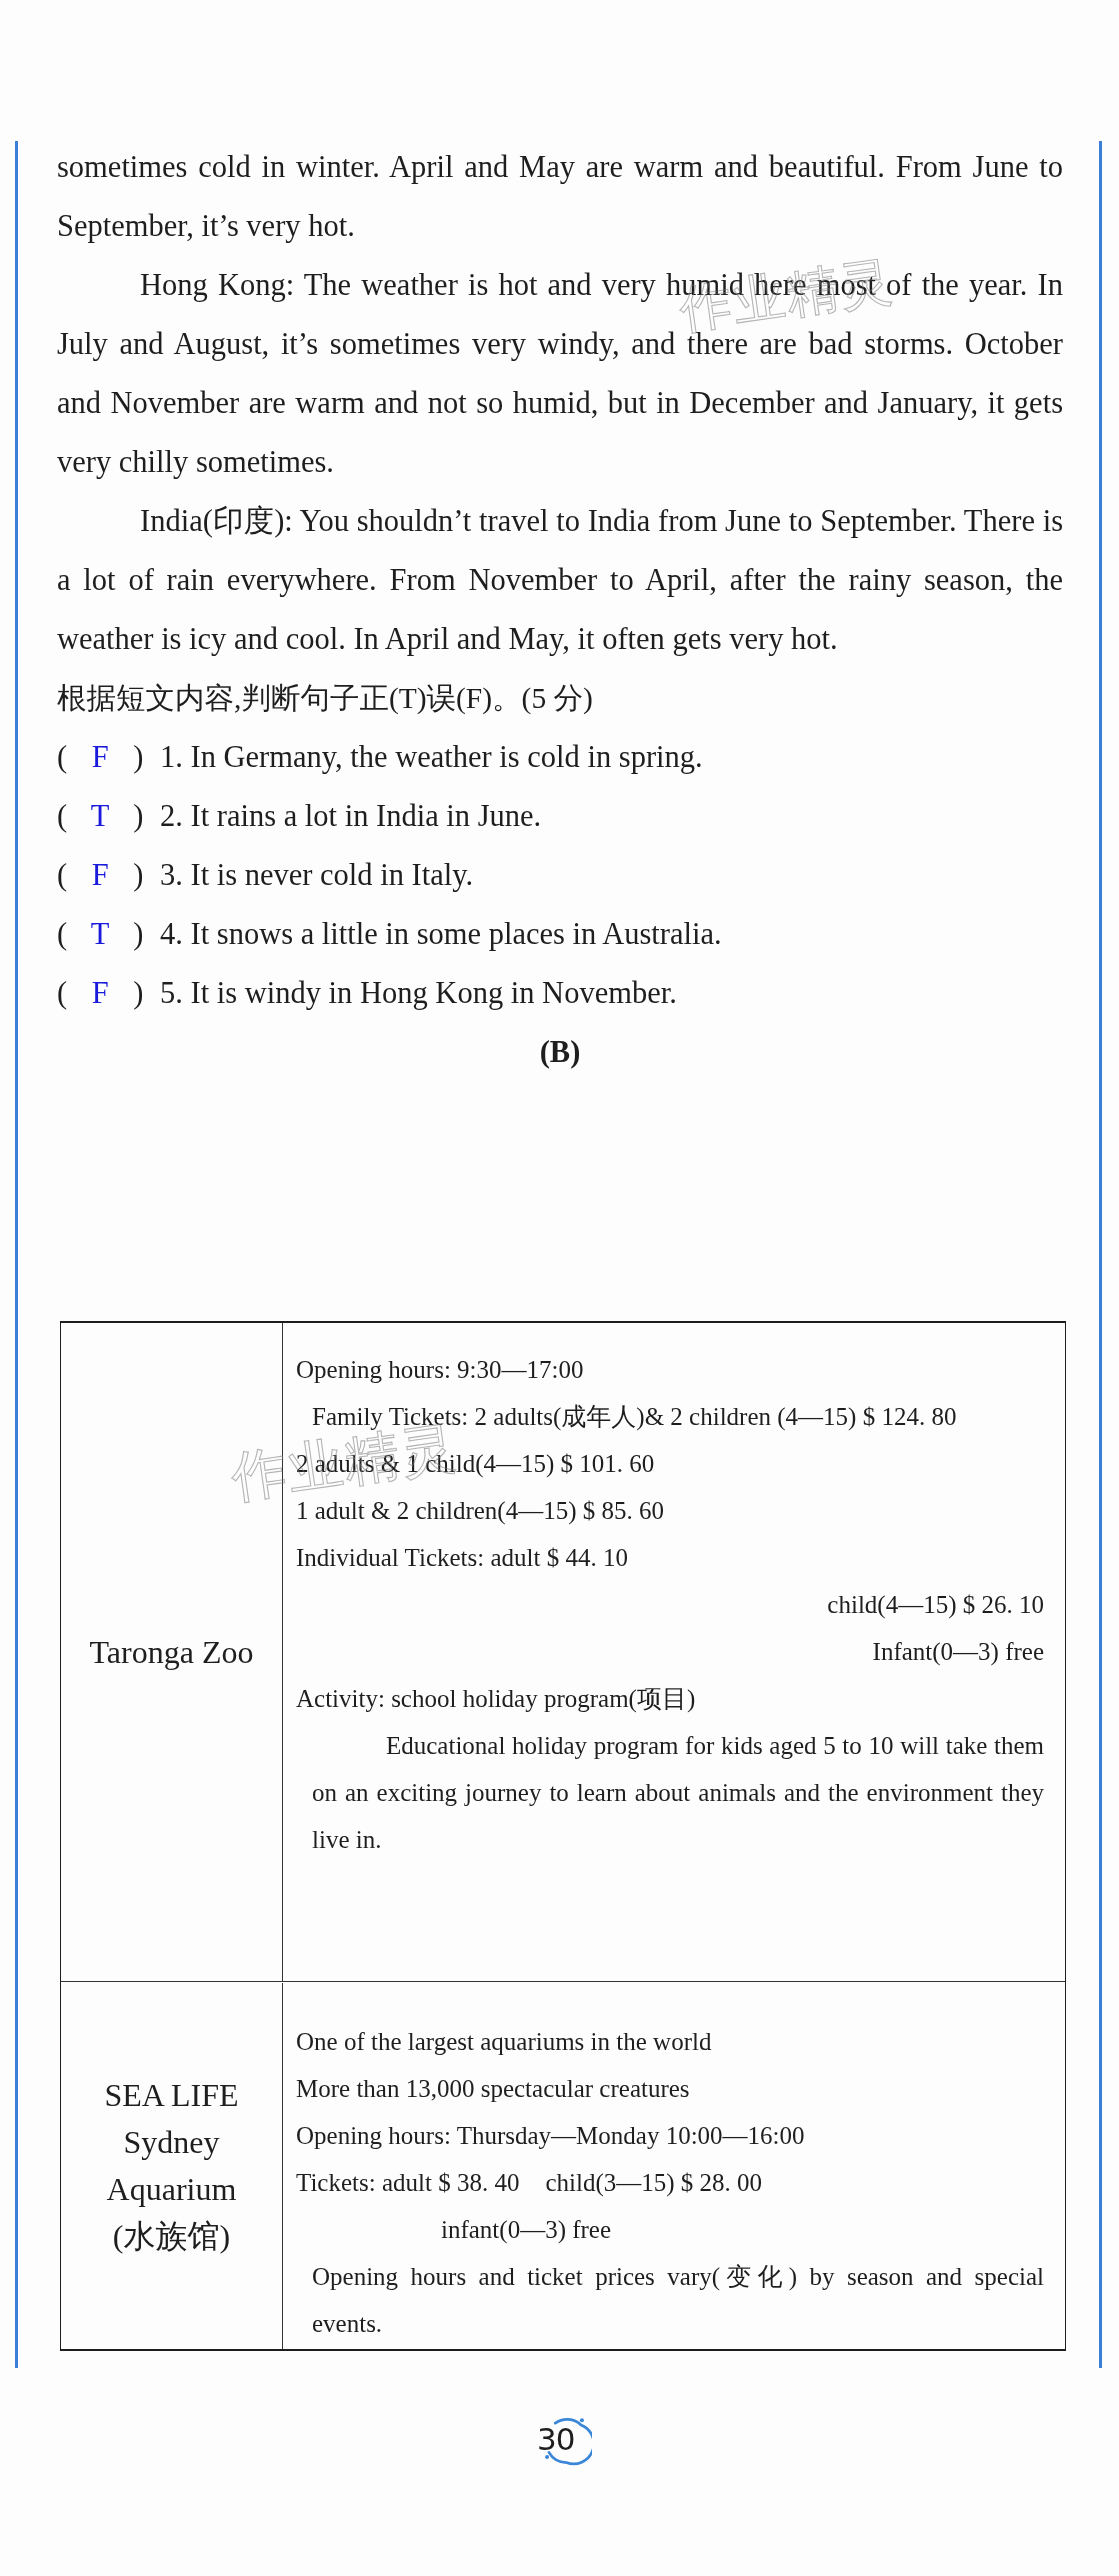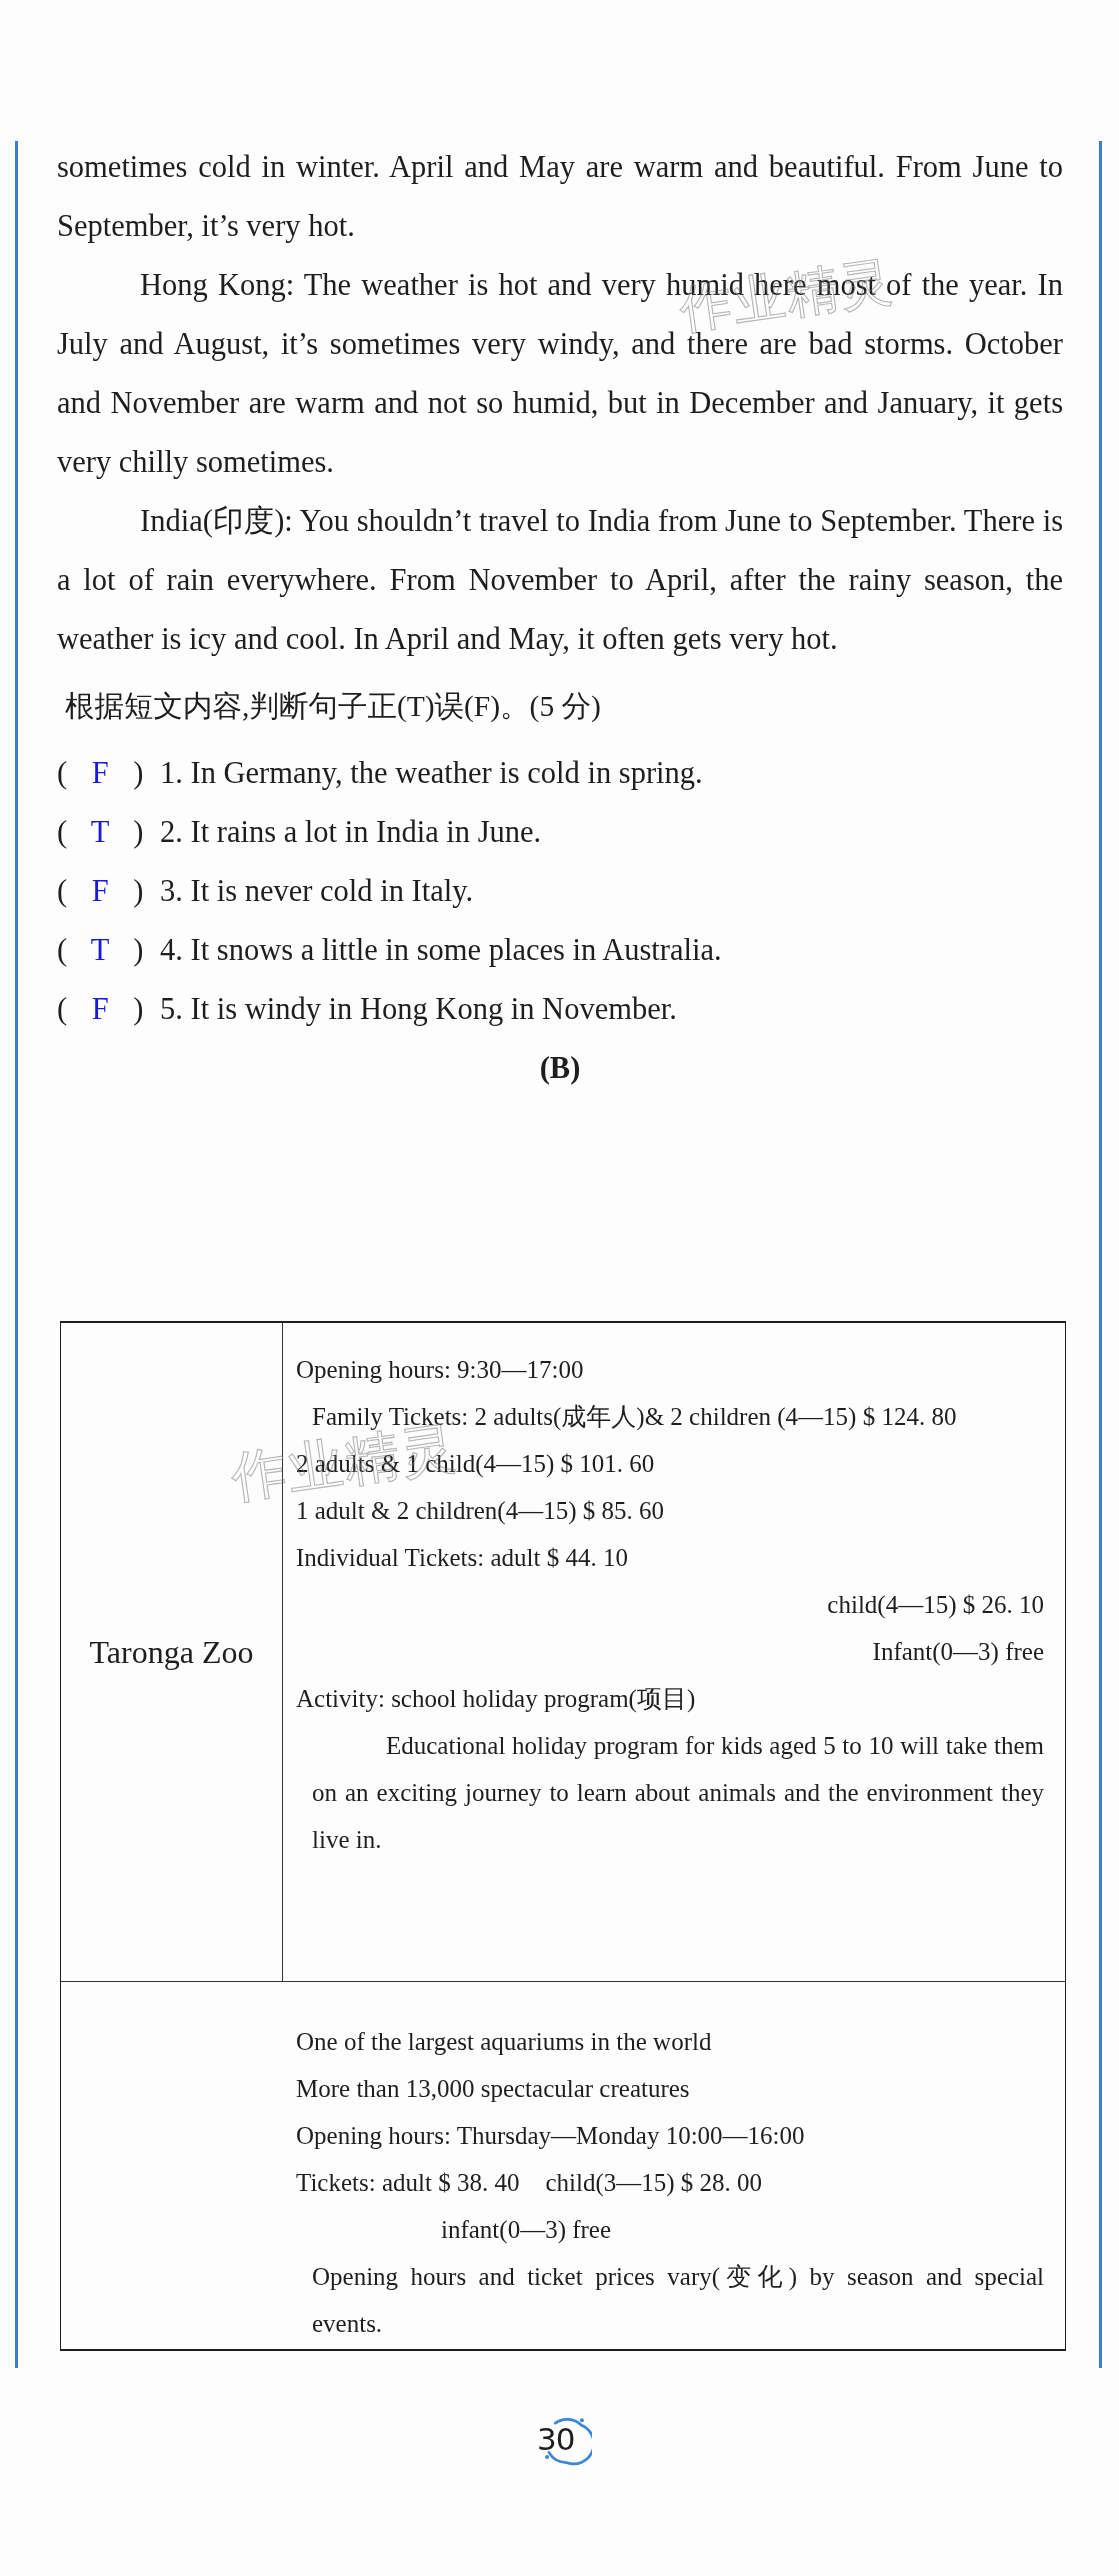--- a/index.html
+++ b/index.html
@@ -8,21 +8,21 @@
     background: #fdfdfd; color: #1e1e1e;
     font-family: "Liberation Serif", "DejaVu Serif", serif;
   }
   .side-line { position: absolute; top: 141px; height: 2227px; width: 2.8px; background: #3a7fd5; }
   .side-line.left { left: 14.8px; }
   .side-line.right { left: 1099px; }
 
   .content { position: absolute; left: 57px; top: 138px; width: 1006px; font-size: 30.5px; line-height: 59px; }
   .para { margin: 0; text-align: justify; text-align-last: left; }
   .para.indent { text-indent: 83px; }
-  .instruction { margin: 8px; font-size: 29.5px; }
+  .instruction { margin: 0; font-size: 29.5px; }
   .question { margin: 0; white-space: nowrap; }
   .q-paren { display: inline-block; width: 103px; }
   .q-paren .ans { display: inline-block; width: 66px; text-align: center; color: #1a1adc; }
   .section-title { text-align: center; font-weight: bold; margin: 0; }
 
   .table { position: absolute; left: 60px; top: 1321px; width: 1006px; height: 1030px;
            border-top: 2.8px solid #1e1e1e; border-bottom: 2.8px solid #1e1e1e;
            border-left: 1.8px solid #1e1e1e; border-right: 1.8px solid #1e1e1e; box-sizing: border-box; }
   .row { position: absolute; left: 0; width: 100%; }
   .row.zoo { top: 0; height: 658px; border-bottom: 1.8px solid #333; }
@@ -91,20 +91,28 @@
       <p>2 adults &amp; 1 child(4—15) $ 101. 60</p>
       <p>1 adult &amp; 2 children(4—15) $ 85. 60</p>
       <p><span>Individual Tickets:</span> <span>adult  $ 44. 10</span></p>
       <p class="indent-tickets">child(4—15)  $ 26. 10</p>
       <p class="indent-tickets">Infant(0—3) free</p>
       <p>Activity: school holiday program(项目)</p>
       <p class="wrap indent">Educational holiday program for kids aged 5 to 10 will take them on an exciting journey to learn about animals and the environment they live in.</p>
     </div>
   </div>
   <div class="row aquarium">
+    <div class="col-label">
+      <div>
+        <div>SEA LIFE</div>
+        <div>Sydney</div>
+        <div>Aquarium</div>
+        <div>(水族馆)</div>
+      </div>
+    </div>
     <div class="col-body">
       <p>One of the largest aquariums in the world</p>
       <p>More than 13,000 spectacular creatures</p>
       <p>Opening hours: Thursday—Monday 10:00—16:00</p>
       <p><span>Tickets:</span> <span>adult $ 38. 40</span><span class="sp"></span><span>child(3—15) $ 28. 00</span></p>
       <p class="indent-infant">infant(0—3) free</p>
       <p class="wrap">Opening hours and ticket prices vary(变化) by season and special events.</p>
     </div>
   </div>
 </div>

